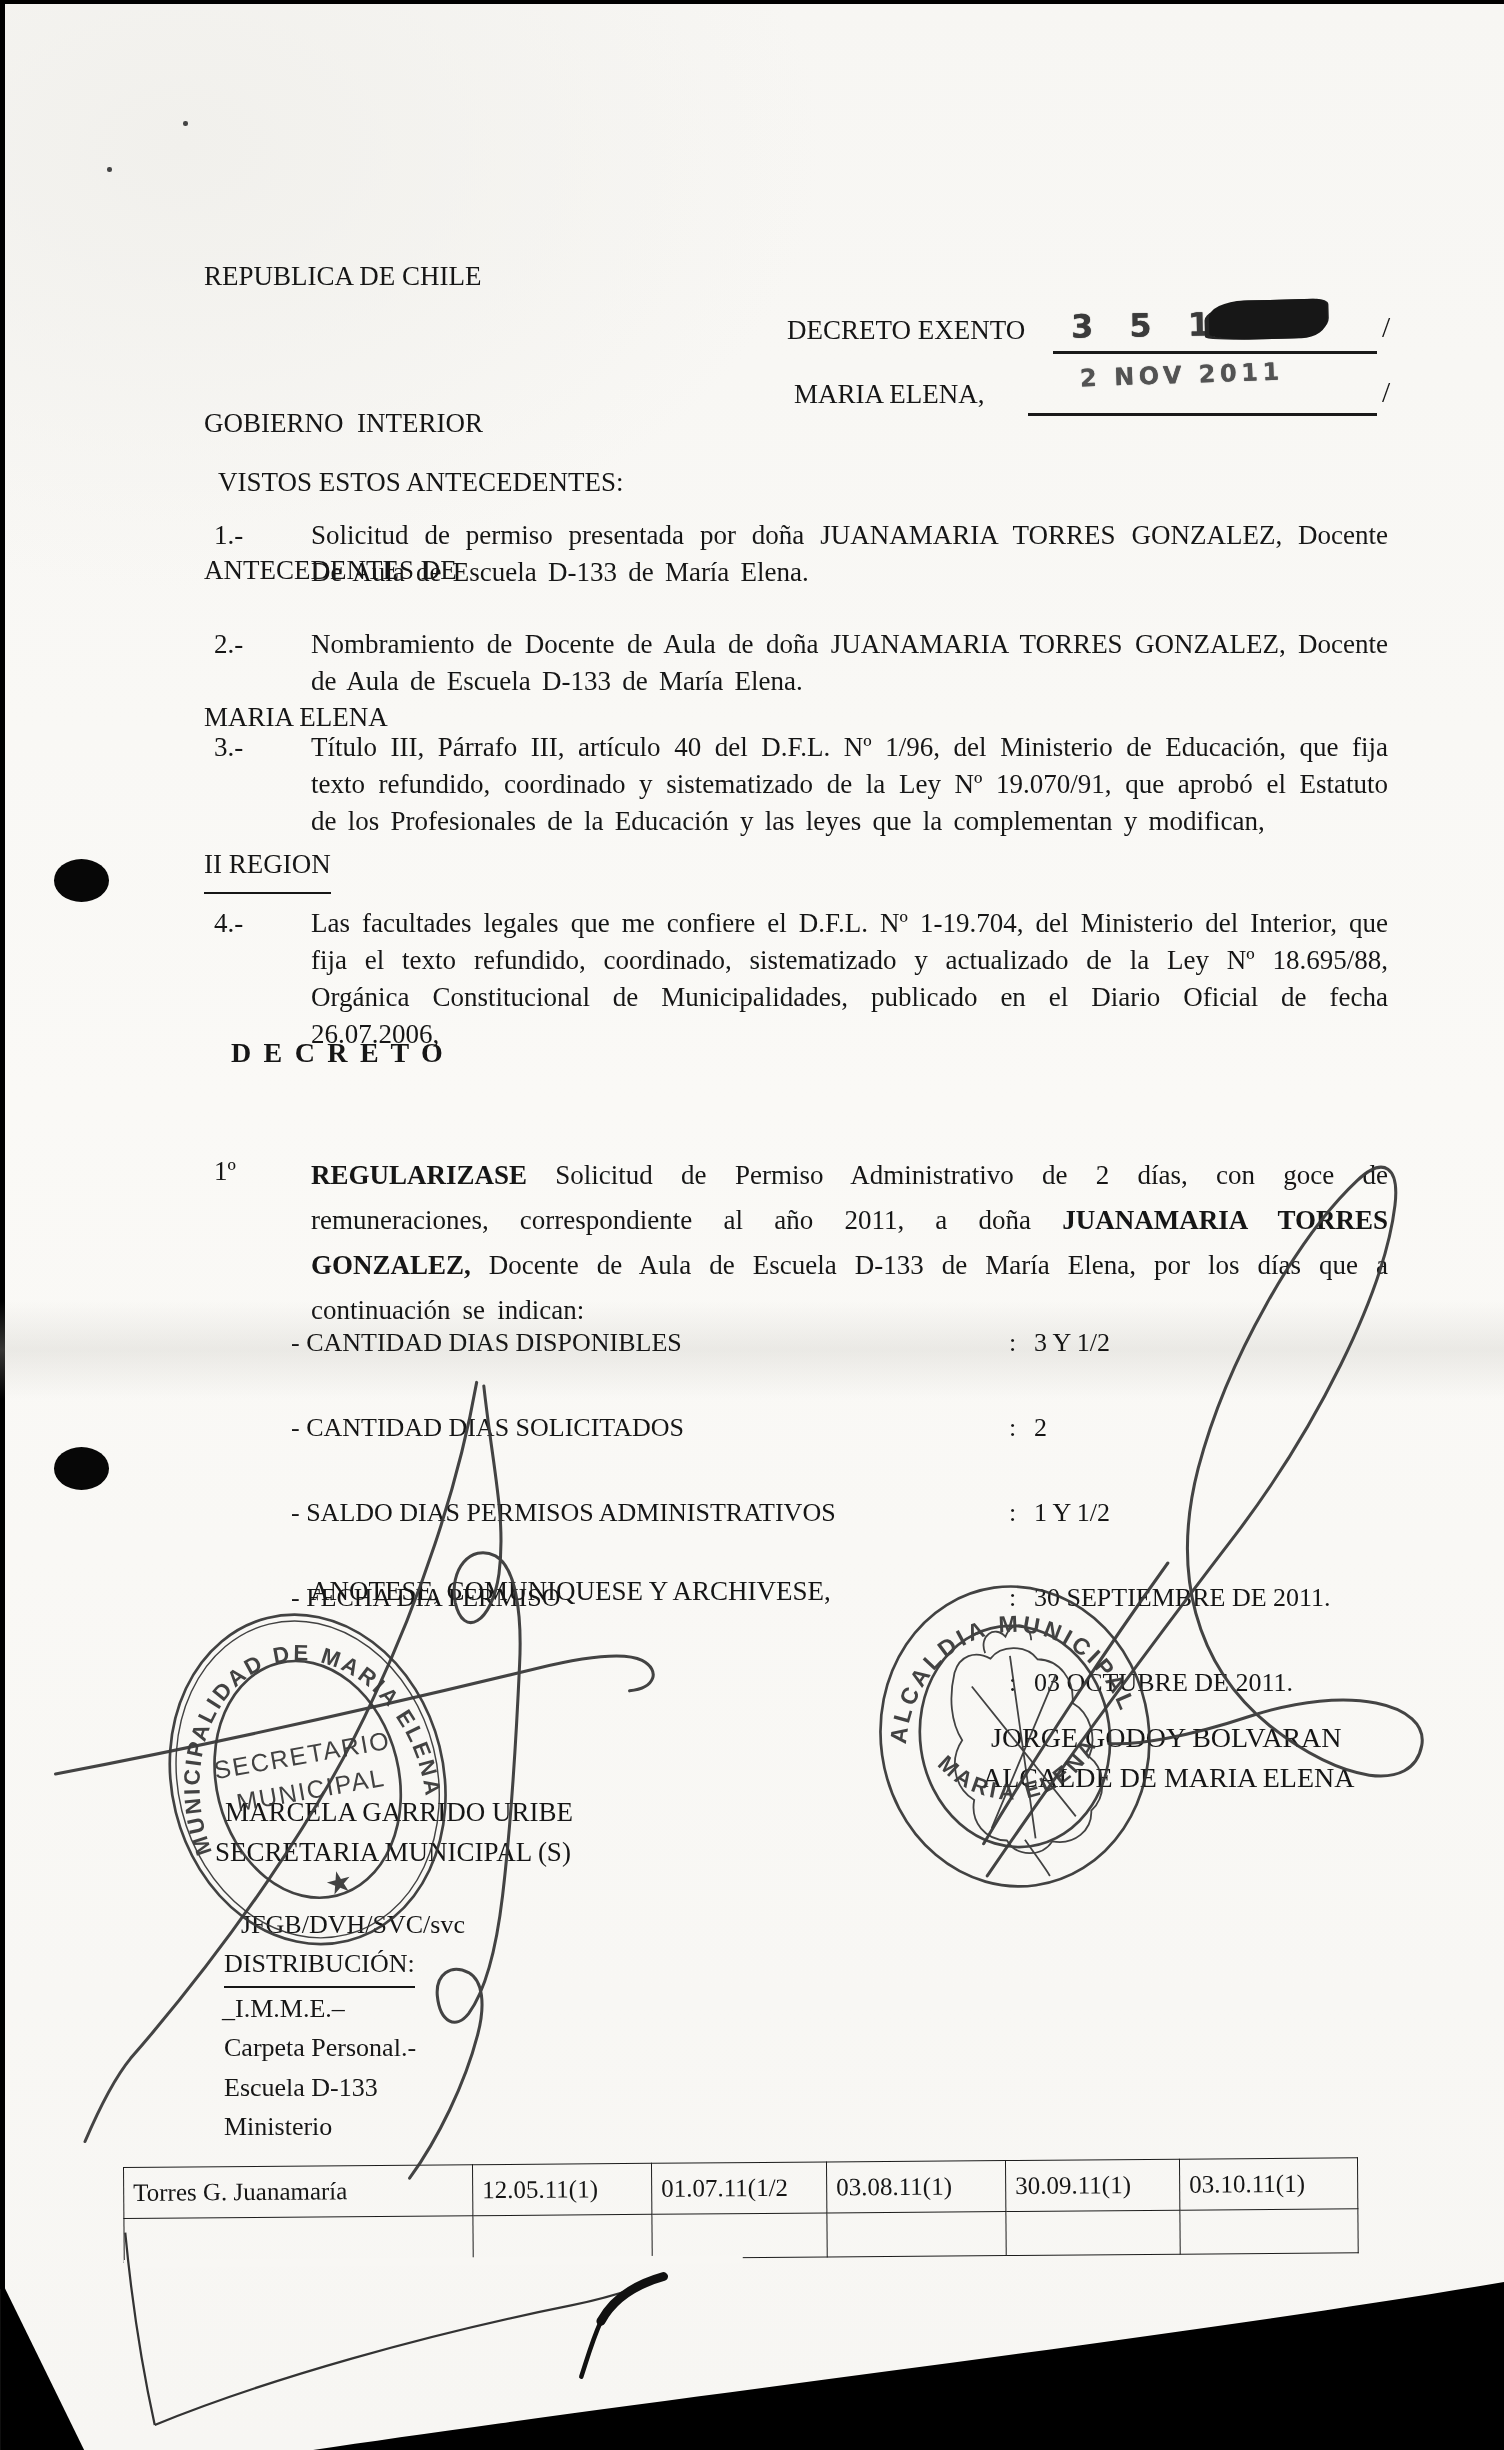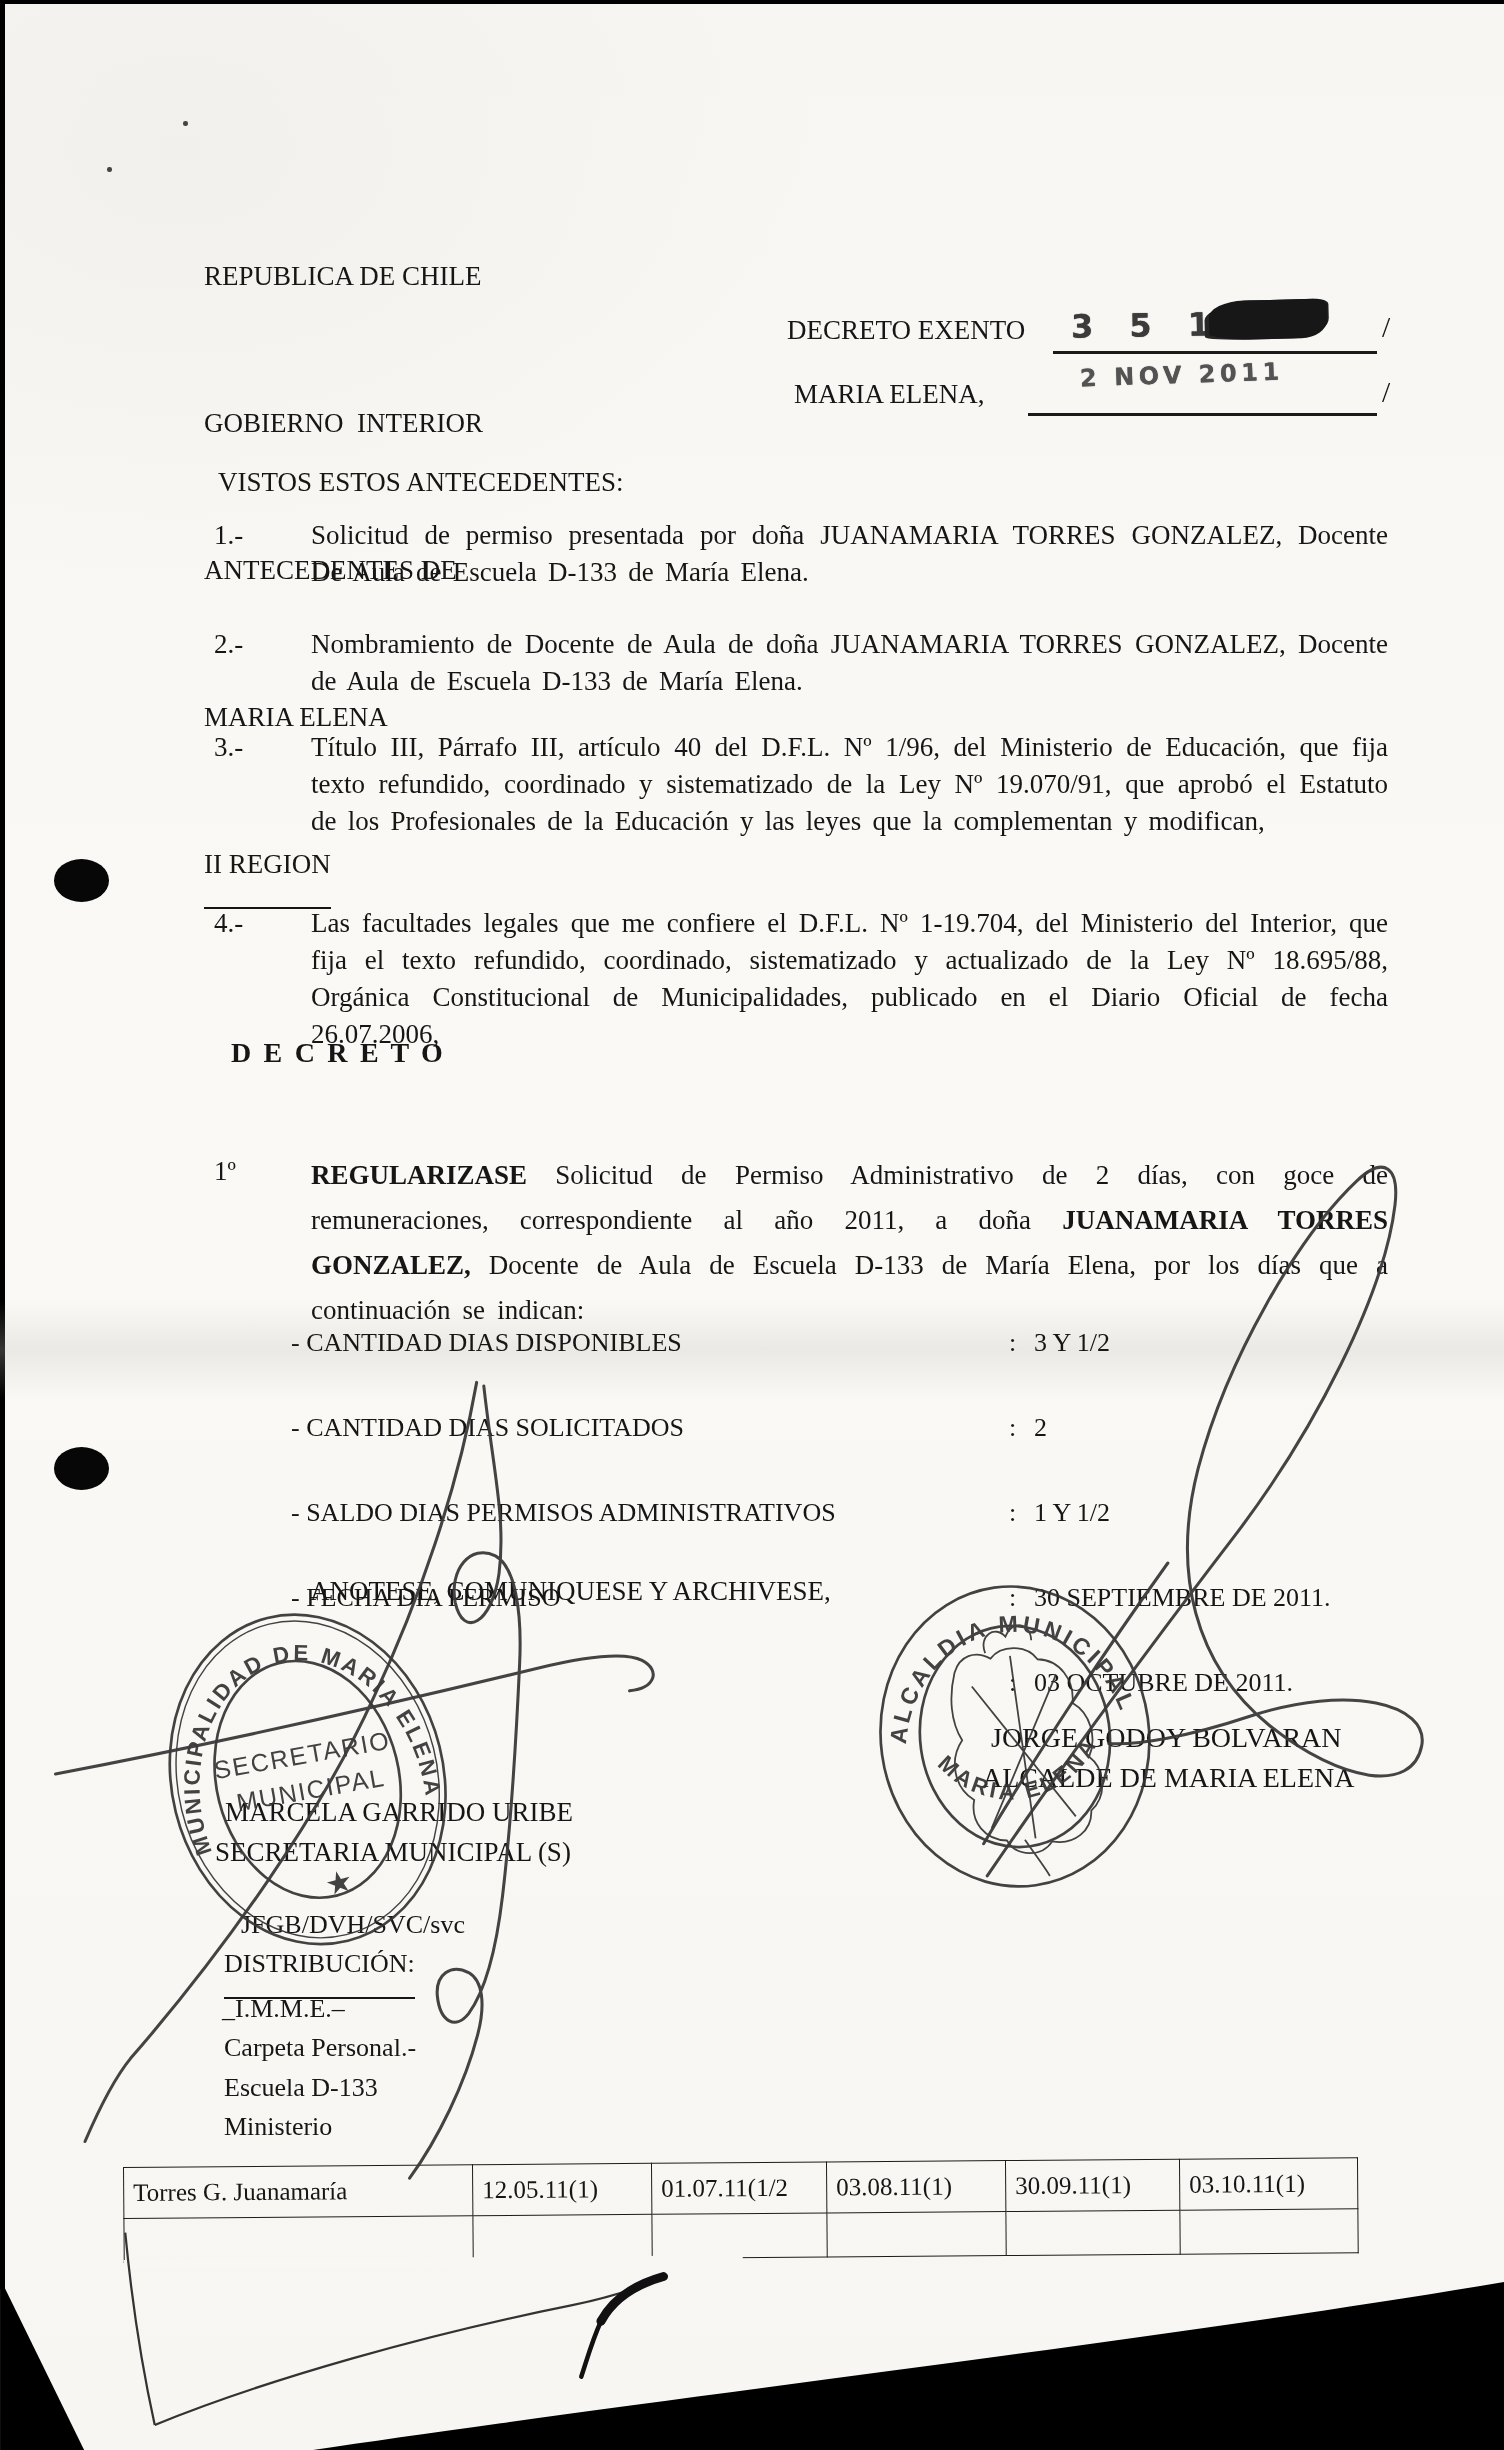--- a/index.html
+++ b/index.html
@@ -12,21 +12,21 @@
     color:#161616;
   }
   .abs{position:absolute;}
   .scanband{position:absolute;left:0;width:100%;pointer-events:none;}
   .edge-top{position:absolute;left:0;top:0;width:100%;height:3.6px;background:#000;}
   .edge-left{position:absolute;left:0;top:0;width:4.5px;height:2289px;background:#000;}
   .hole{position:absolute;width:55px;height:43px;border-radius:50%;background:#070707;}
   .speck{position:absolute;width:4.5px;height:4.5px;border-radius:50%;background:#444;}
 
   .letterhead{left:204px;top:154px;width:325px;text-align:left;font-size:27px;line-height:49px;white-space:pre;}
-  .letterhead .ul{display:inline-block;border-bottom:2.7px solid #161616;padding-bottom:18px;}
+  .letterhead .ul{display:inline-block;border-bottom:2.7px solid #161616;padding-bottom:3px;}
 
   .h-label{font-size:27px;}
   .stamp-num{
     font-family:"DejaVu Sans", sans-serif;font-weight:bold;font-size:32px;color:#2c2c2c;
     letter-spacing:12.5px;transform:rotate(-1deg);opacity:.92;text-shadow:0 0 0.9px #2c2c2c;
   }
   .stamp-date{
     font-family:"DejaVu Sans", sans-serif;font-weight:bold;font-size:24px;color:#3d3d3d;
     letter-spacing:4.5px;transform:rotate(-2deg);opacity:.88;text-shadow:0 0 0.9px #3d3d3d;
   }
@@ -48,21 +48,21 @@
 
   .details{left:291px;top:1281px;width:1127px;}
   .drow{display:flex;height:38px;font-size:26px;align-items:baseline;margin-top:47px;}
   .dlabel{width:718px;flex:none;}
   .dsep{width:25px;flex:none;}
   .dvalue{flex:none;}
 
   .closing{font-size:27px;}
   .sig-name{font-size:27px;}
   .footer-line{font-size:26px;}
-  .ul2{display:inline-block;border-bottom:2.7px solid #161616;padding-bottom:18px;}
+  .ul2{display:inline-block;border-bottom:2.7px solid #161616;padding-bottom:7px;}
 
   .logtable-wrap{position:absolute;left:123px;top:2167px;transform:rotate(-0.45deg);transform-origin:0 0;}
   table.logtable{border-collapse:collapse;background:transparent;}
   table.logtable td{border:1.8px solid #1c1c1c;font-size:25px;padding:0 9px;vertical-align:middle;}
   tr.r1 td{height:50px;}
   tr.r2 td{height:43px;}
   .mask-bottom{position:absolute;left:0px;top:93px;width:619px;height:8px;background:#f8f7f4;}
 
   svg.overlay{position:absolute;left:0;top:0;pointer-events:none;}
   .stamp-arc-text{font-family:"Liberation Sans", sans-serif;font-weight:bold;fill:#333;}

